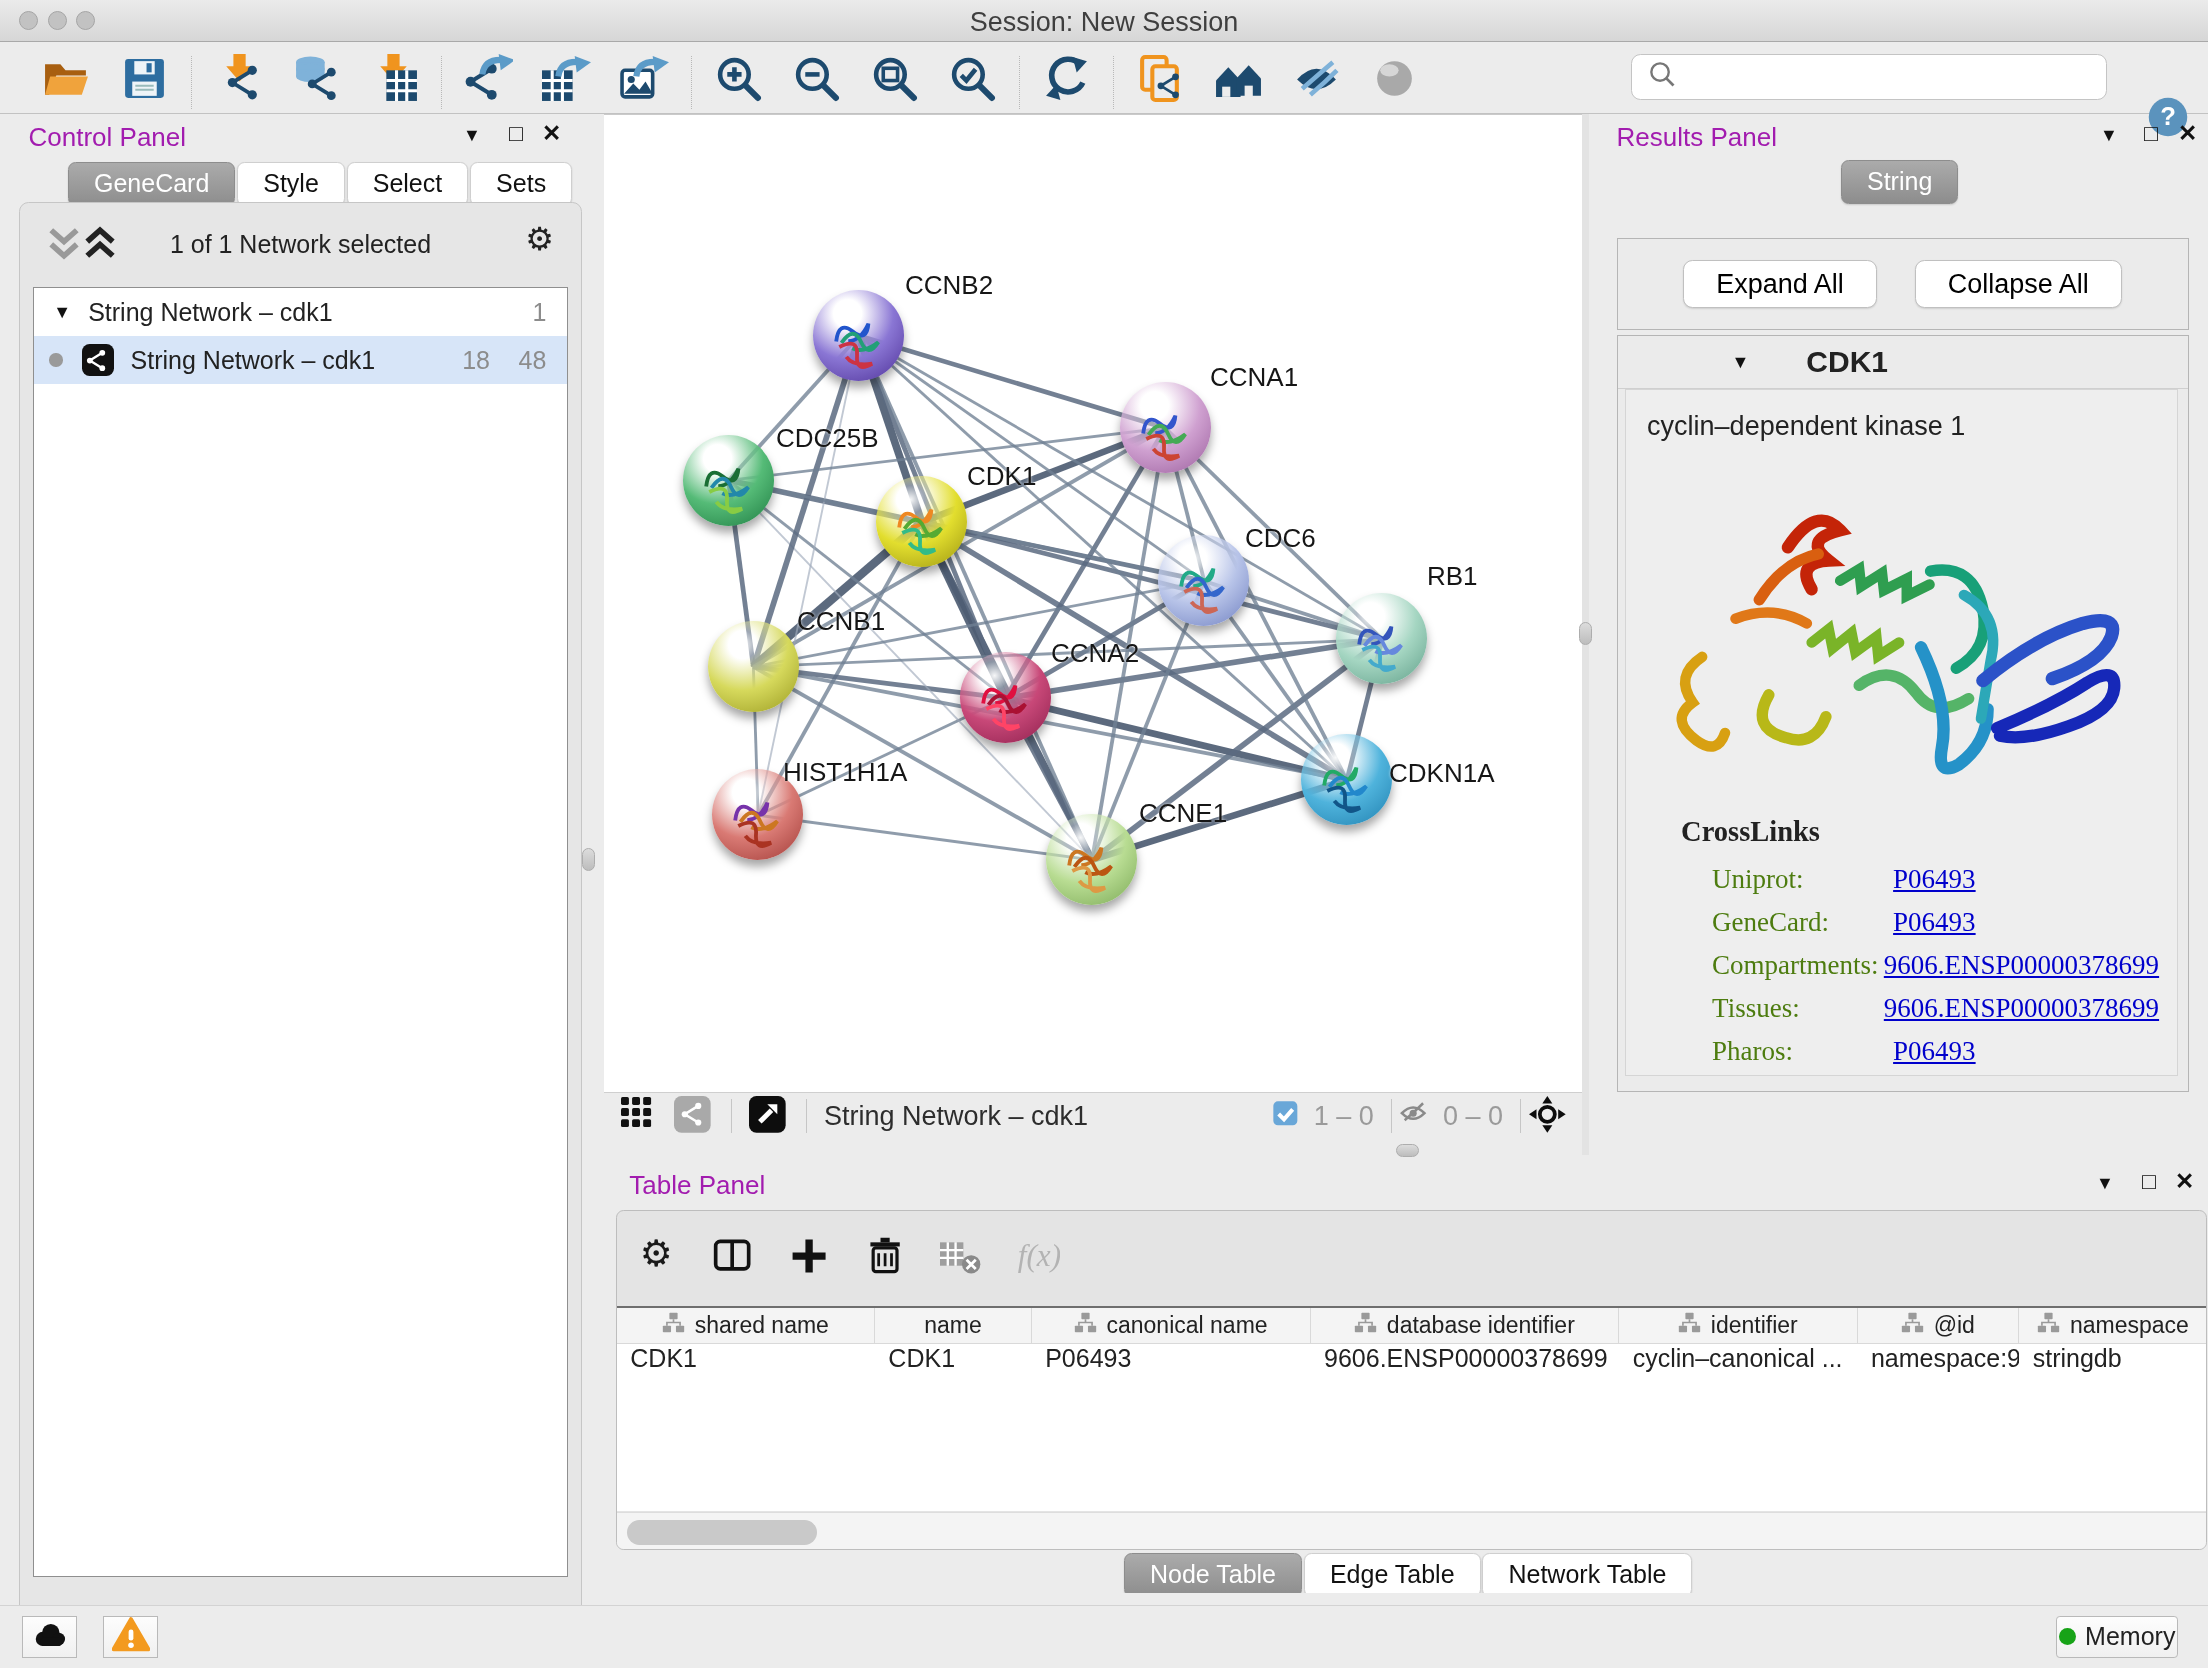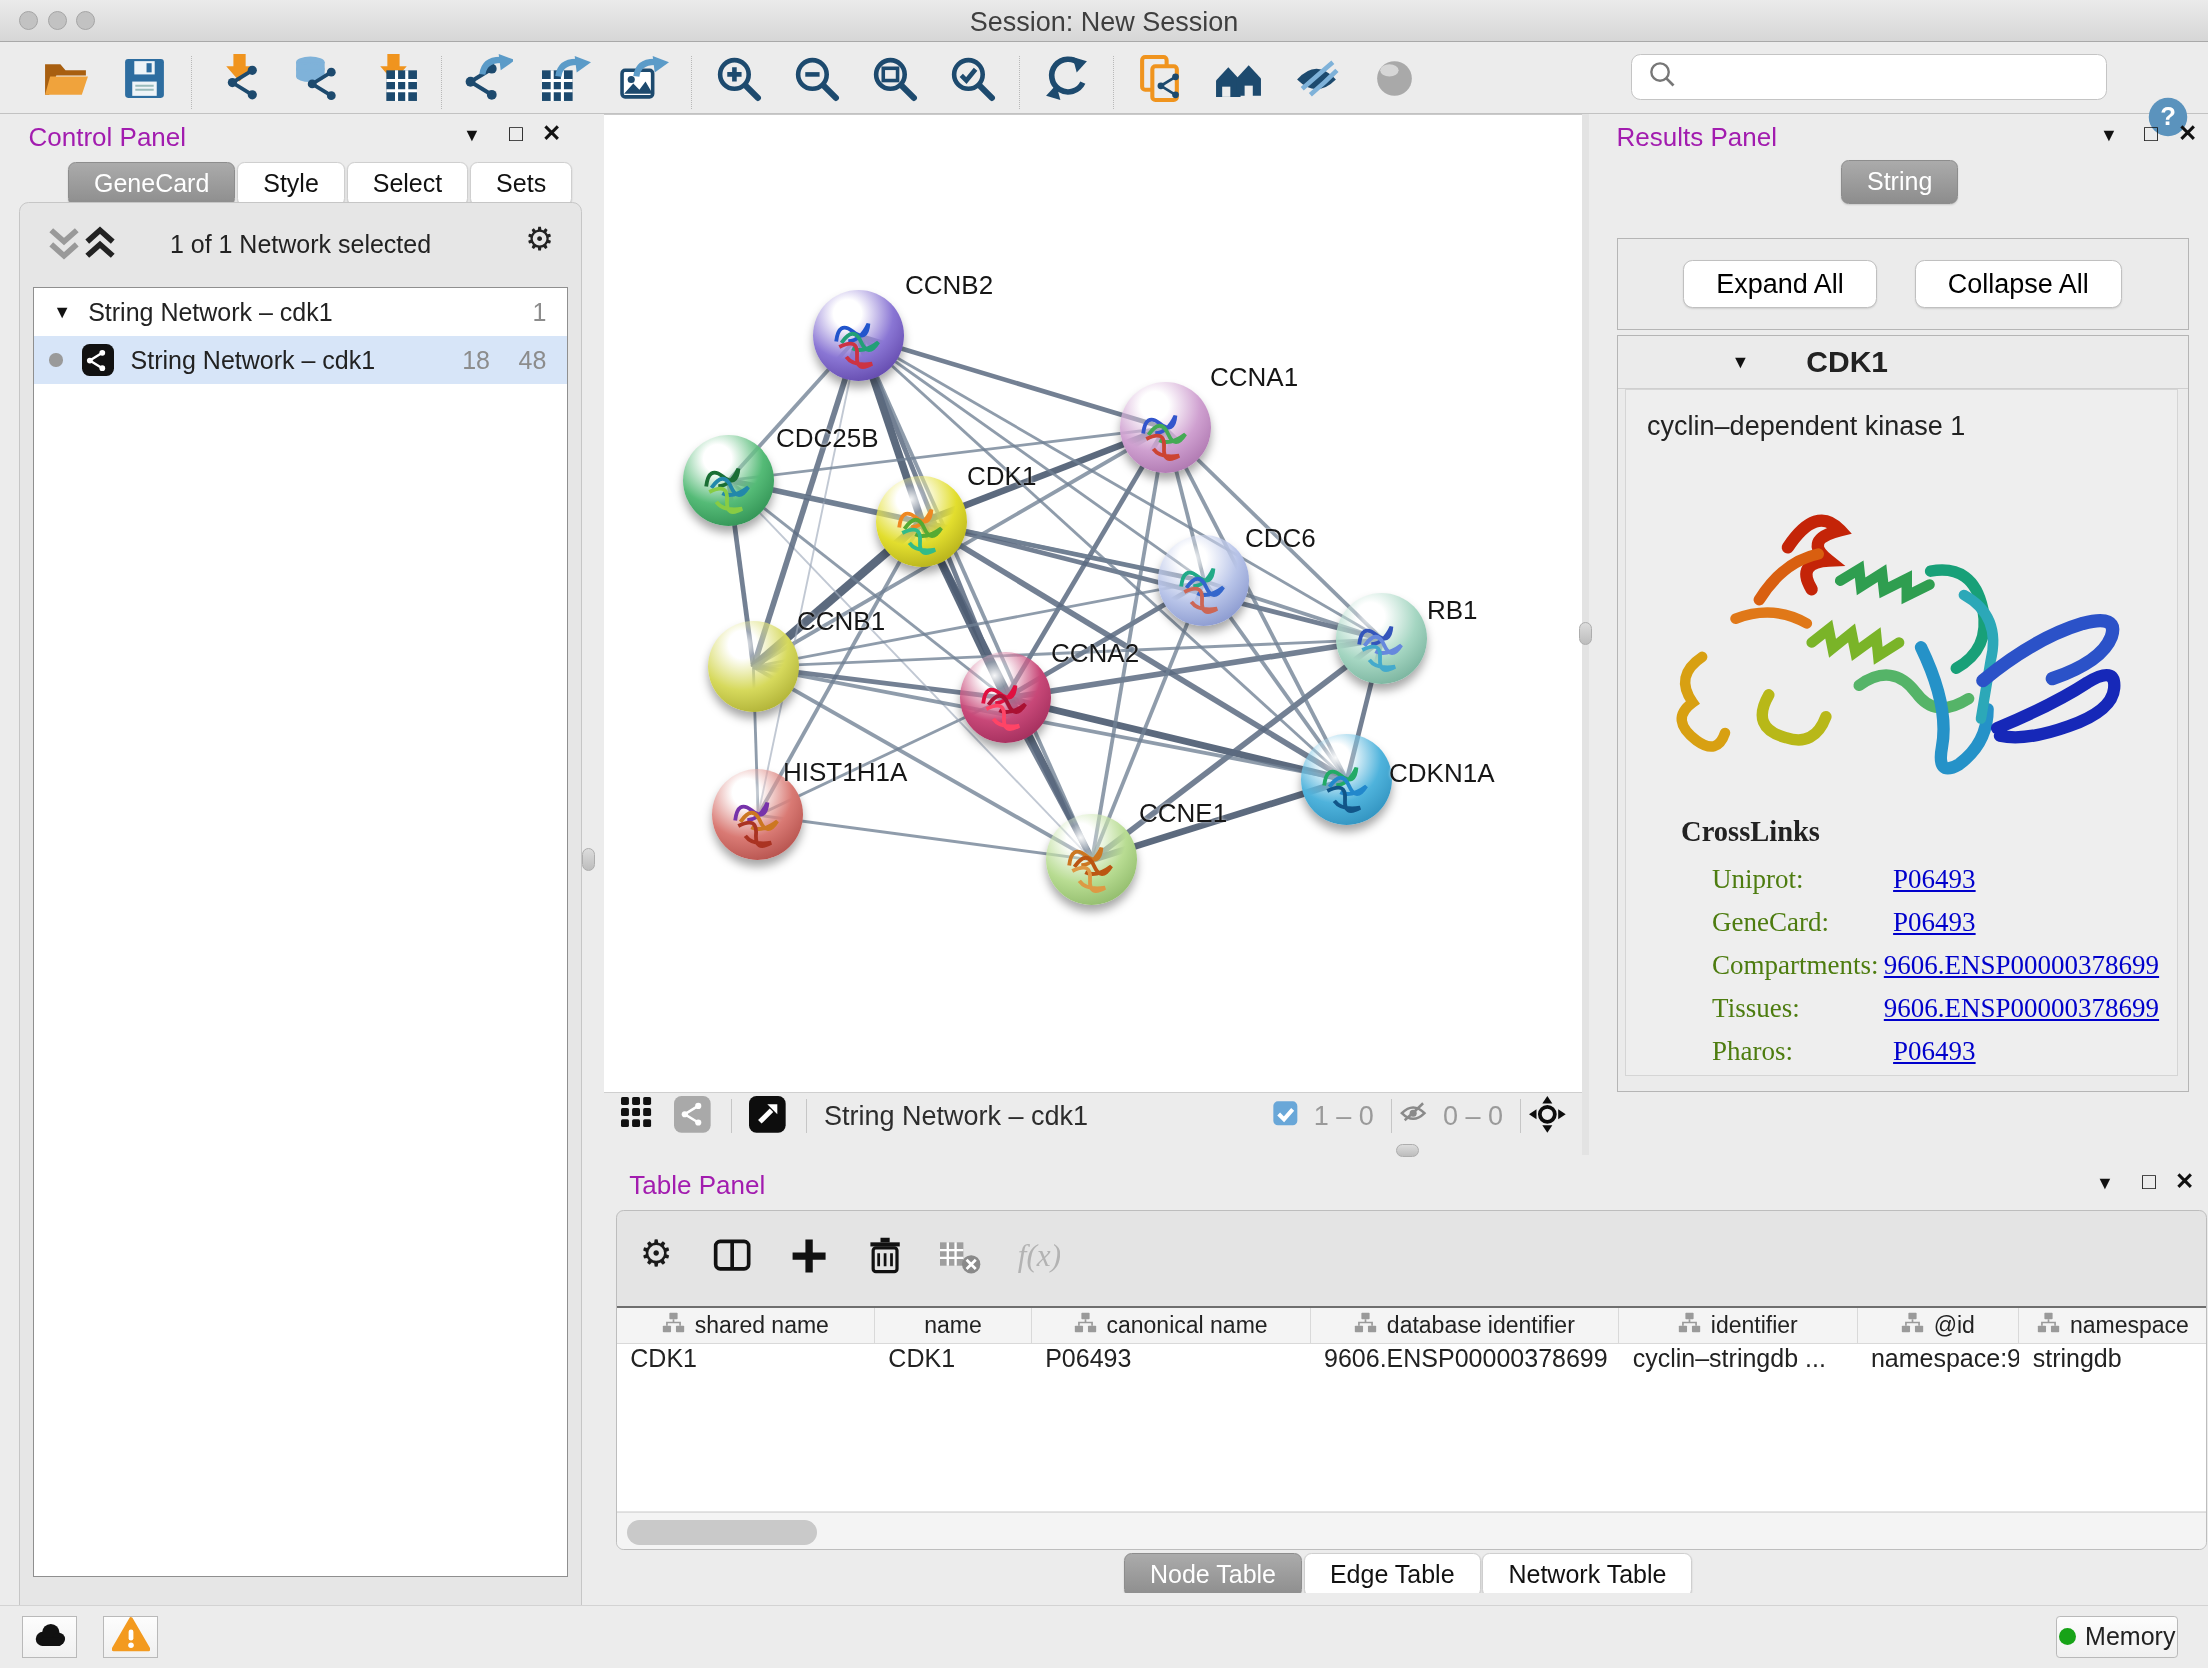--- a/index.html
+++ b/index.html
@@ -493,21 +493,21 @@
         </svg>
       </div>
       <span class="node-label" style="left: 641px; top: 408px;">CDC6</span>
       <div class="node" style="left: 732px; top: 478px; background: radial-gradient(circle at 38% 26%, rgba(255, 255, 255, 0.95) 0%, rgba(255, 255, 255, 0.3) 16%, rgb(165, 214, 194) 52%, rgb(95, 158, 136) 100%);">
         <svg width="67" height="67" viewBox="0 0 70 70" style="position:absolute;left:12.4px;top:15px">
           <path d="M12 30 q10 -20 20 -4 t18 -2 q-14 14 -26 10" stroke="#3355bb" stroke-width="4" fill="none" transform="rotate(-20 35 35)"></path>
           <path d="M18 42 q10 -20 20 -4 t18 -2 q-14 14 -26 10" stroke="#6688dd" stroke-width="4" fill="none" transform="rotate(8 35 35)"></path>
           <path d="M24 54 q10 -20 20 -4 t18 -2 q-14 14 -26 10" stroke="#44aacc" stroke-width="4" fill="none" transform="rotate(36 35 35)"></path>
         </svg>
       </div>
-      <span class="node-label" style="left: 823px; top: 480px; text-align: center;">RB1</span>
+      <span class="node-label" style="left: 823px; top: 446px; text-align: center;">RB1</span>
       <div class="node" style="left: 104px; top: 506px; background: radial-gradient(circle at 38% 26%, rgba(255, 255, 255, 0.95) 0%, rgba(255, 255, 255, 0.3) 16%, rgb(214, 217, 92) 52%, rgb(152, 153, 31) 100%);"></div>
       <span class="node-label" style="left: 193px; top: 491px;">CCNB1</span>
       <div class="node" style="left: 356px; top: 537px; background: radial-gradient(circle at 38% 26%, rgba(255, 255, 255, 0.95) 0%, rgba(255, 255, 255, 0.3) 16%, rgb(200, 72, 120) 52%, rgb(140, 31, 76) 100%);">
         <svg width="67" height="67" viewBox="0 0 70 70" style="position:absolute;left:12.4px;top:15px">
           <path d="M12 30 q10 -20 20 -4 t18 -2 q-14 14 -26 10" stroke="#e01040" stroke-width="4" fill="none" transform="rotate(-20 35 35)"></path>
           <path d="M18 42 q10 -20 20 -4 t18 -2 q-14 14 -26 10" stroke="#aa1133" stroke-width="4" fill="none" transform="rotate(8 35 35)"></path>
           <path d="M24 54 q10 -20 20 -4 t18 -2 q-14 14 -26 10" stroke="#ff4466" stroke-width="4" fill="none" transform="rotate(36 35 35)"></path>
         </svg>
       </div>
       <span class="node-label" style="left: 447px; top: 523px;">CCNA2</span>
@@ -782,21 +782,21 @@
                 <path d="M14 10v4M6 18v-4h16v4" stroke="#9a9a9a" stroke-width="2" fill="none"></path>
               </svg></span>
             <span>namespace</span>
           </div>
         </div>
       <div id="tp-datarow">
           <div class="td" style="width: 260px;">CDK1</div>
           <div class="td" style="width: 158px;">CDK1</div>
           <div class="td" style="width: 281px;">P06493</div>
           <div class="td" style="width: 311px;">9606.ENSP00000378699</div>
-          <div class="td" style="width: 240px;">cyclin–stringdb ...</div>
+          <div class="td" style="width: 240px;">cyclin–canonical ...</div>
           <div class="td" style="width: 163px;">namespace:9...</div>
           <div class="td" style="width: 190px;">stringdb</div>
         </div>
     </div>
     <div id="tp-hscroll">
       <div id="tp-thumb"></div>
     </div>
   </div>
   <div id="tp-tabs"><span class="tab active">Node Table</span><span class="tab">Edge Table</span><span class="tab">Network Table</span></div>
 </div>

